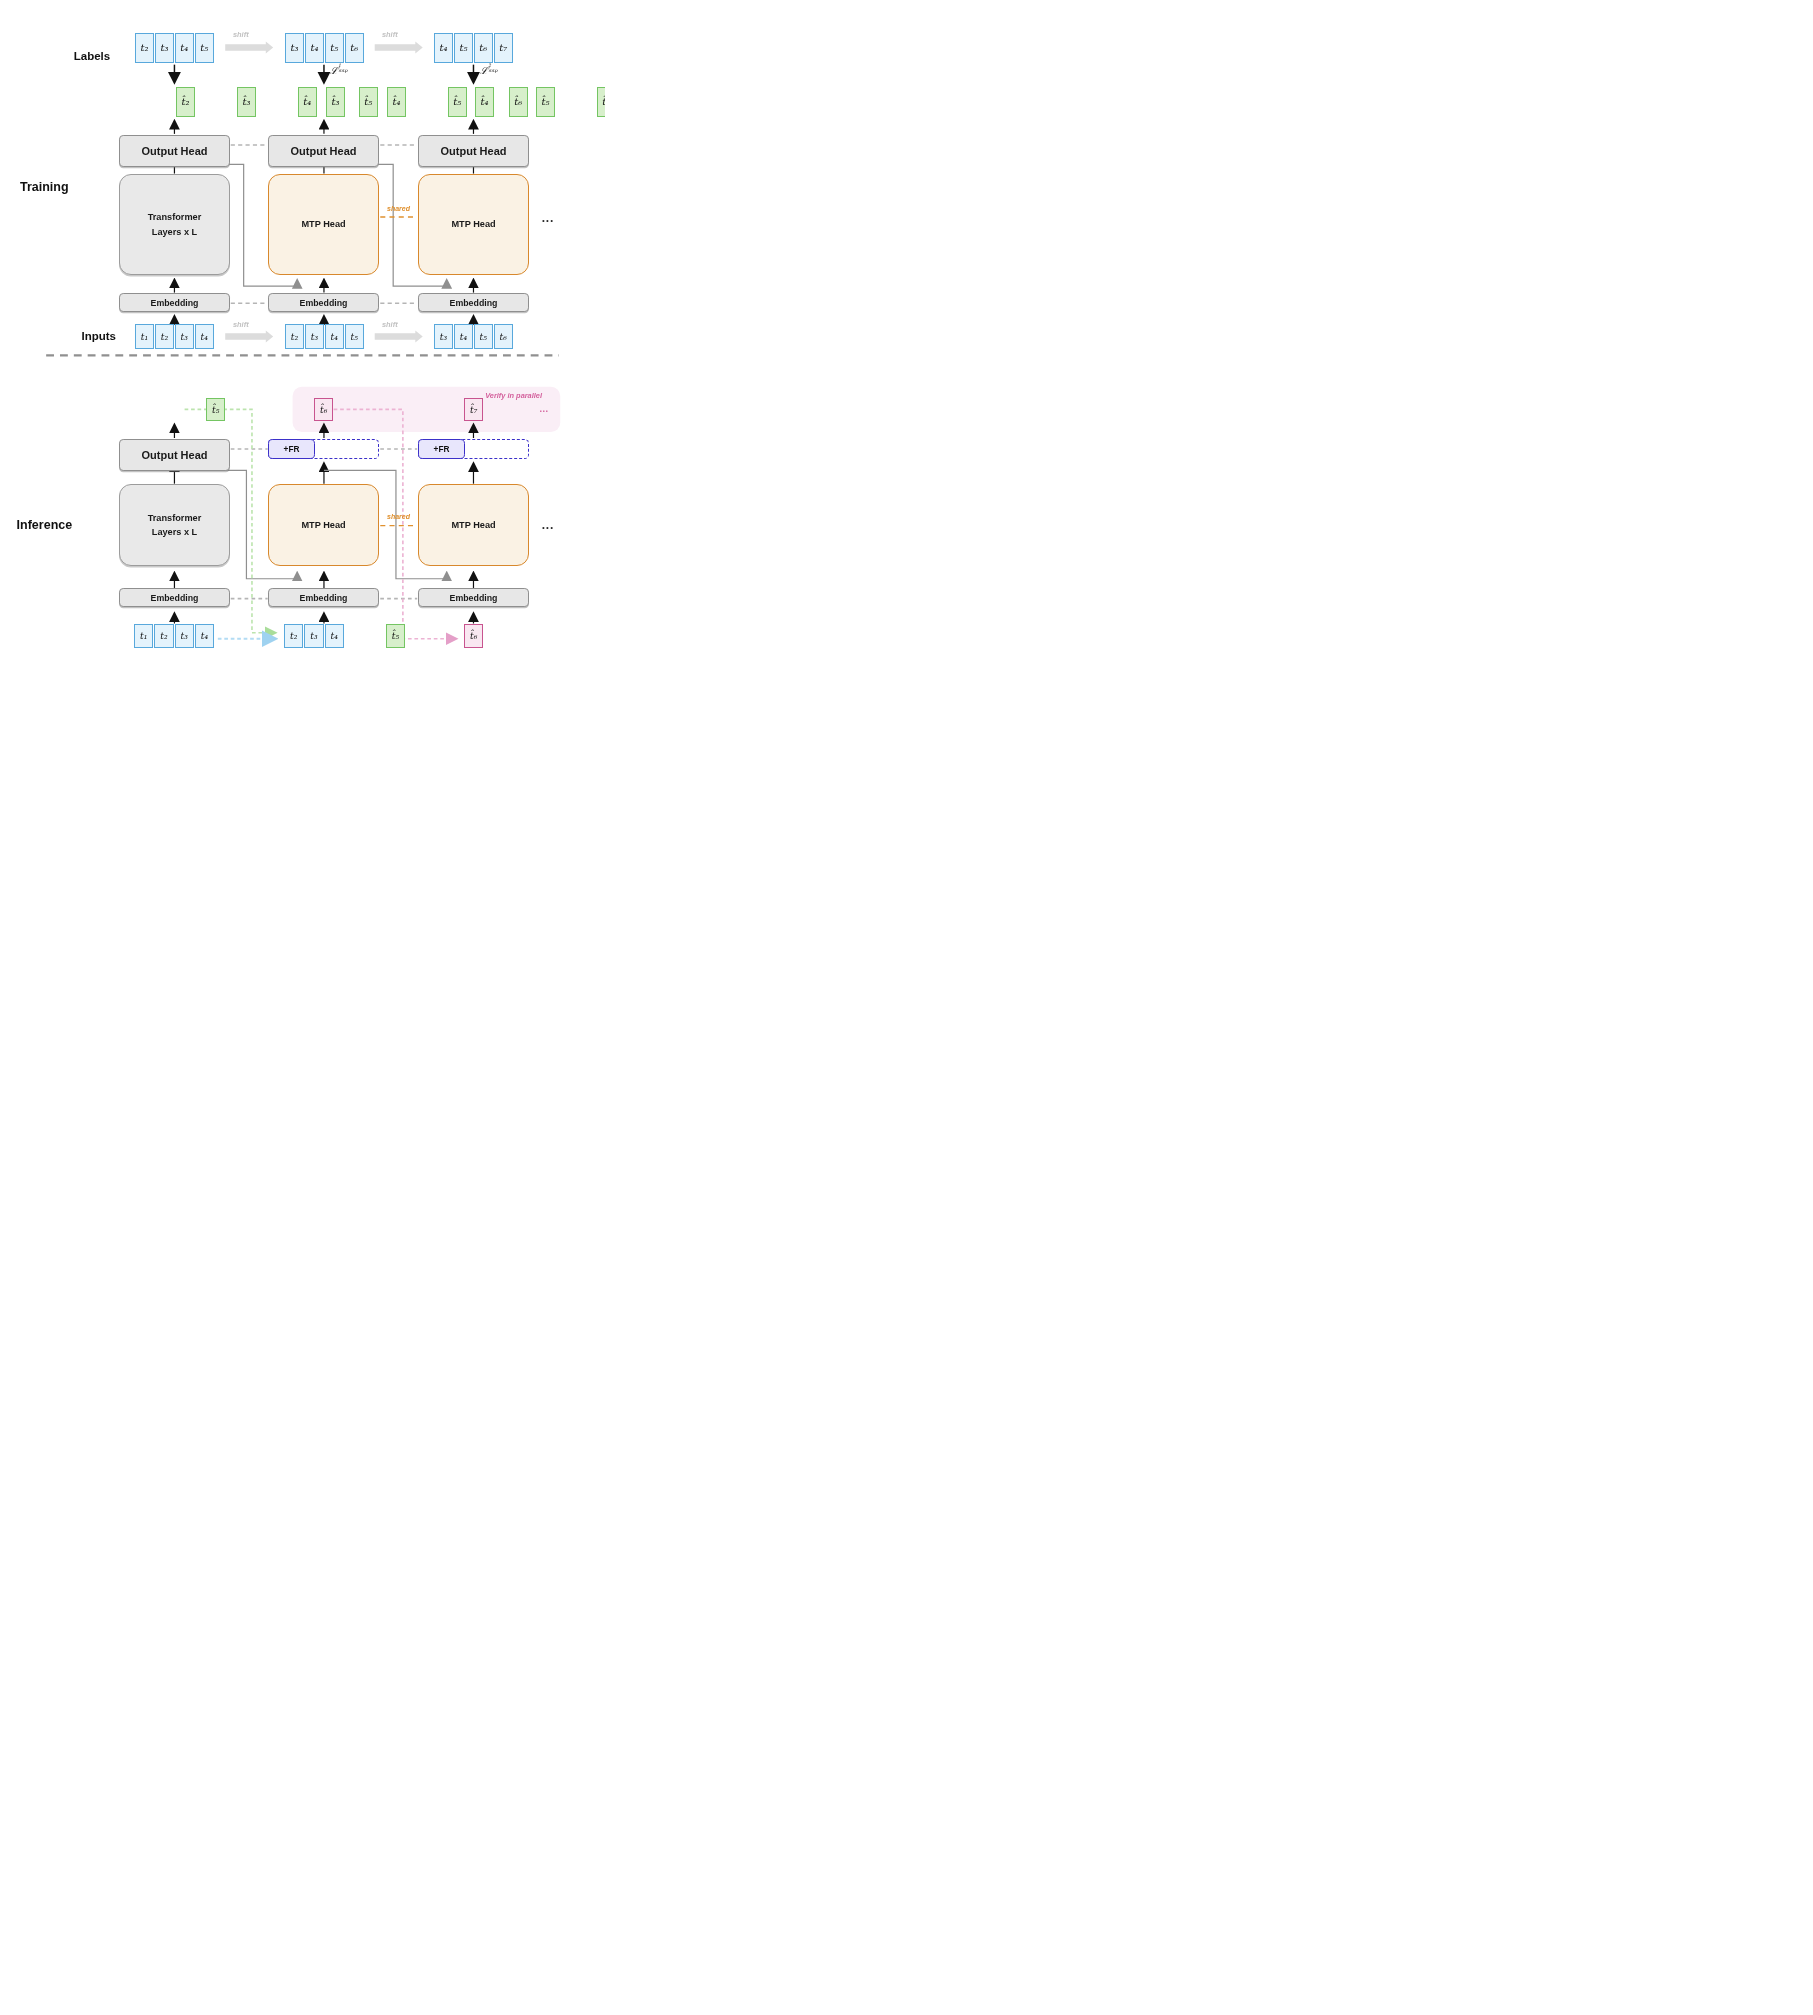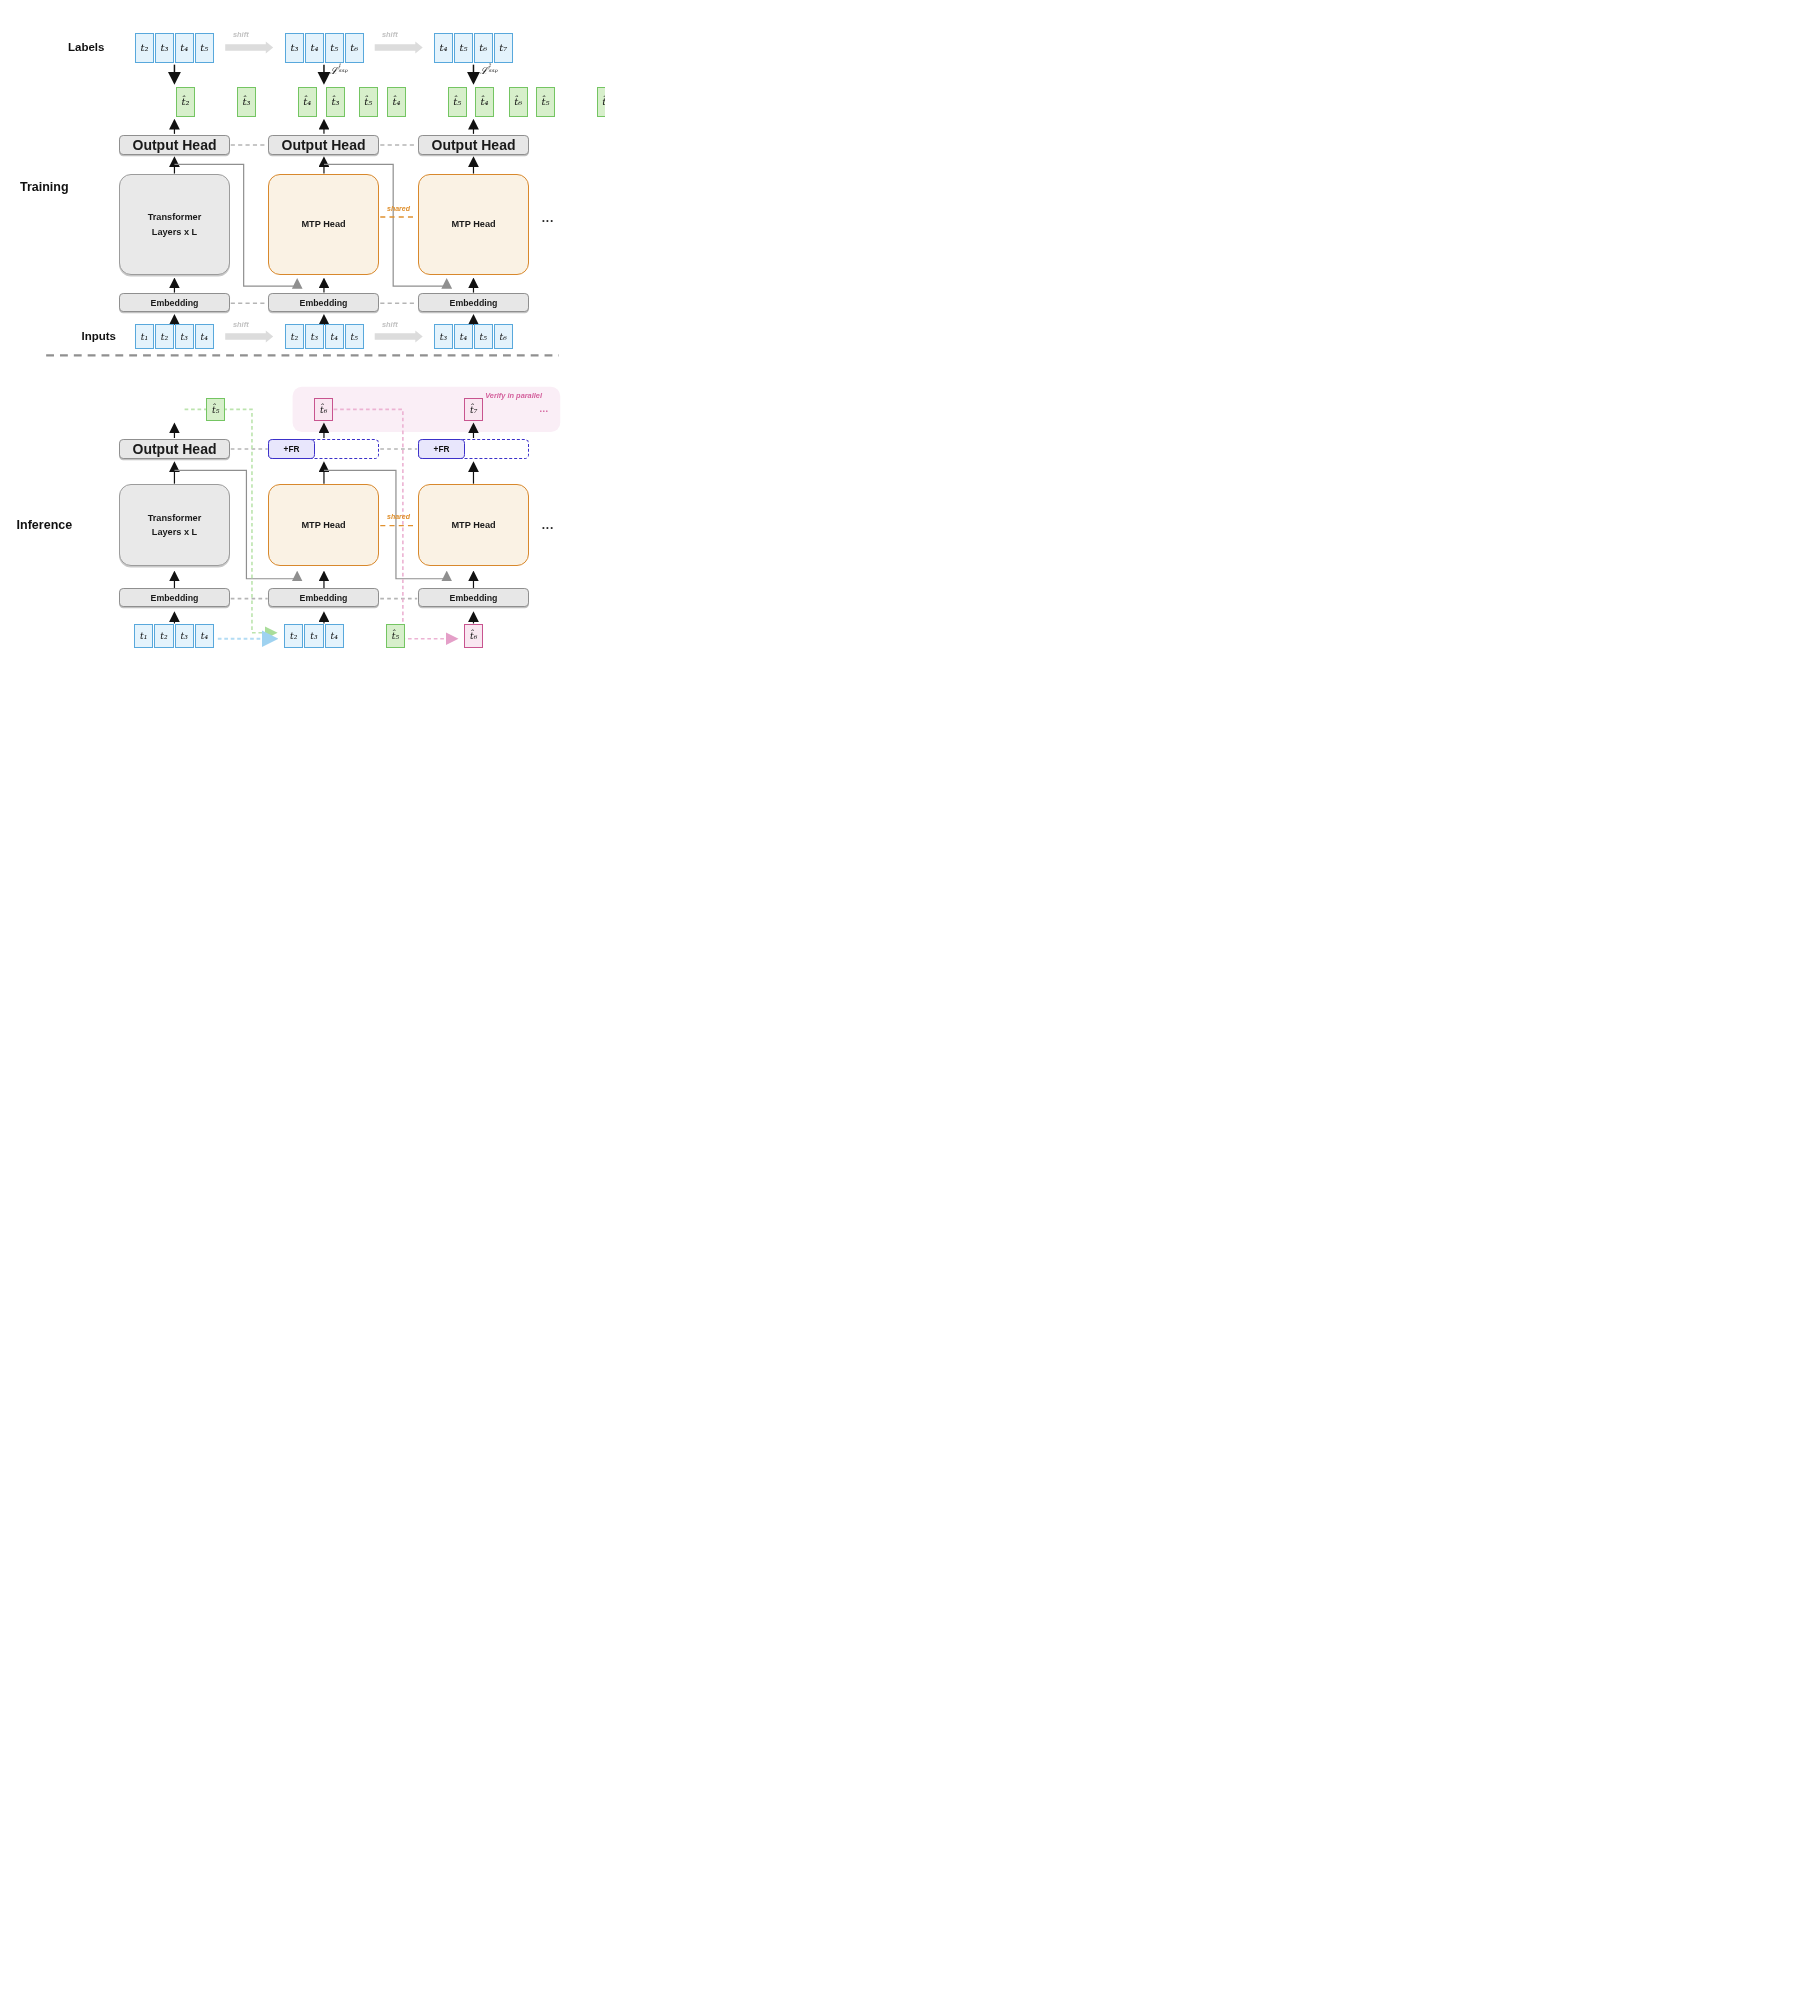--- a/index.html
+++ b/index.html
@@ -11,23 +11,23 @@
   .seclab{font-size:12.5px;font-weight:700;color:#111;}
   .tokgroup{position:absolute;display:flex;gap:0.9px;}
   .tok{box-sizing:border-box;display:flex;align-items:center;justify-content:center;
        font-family:"DejaVu Serif",serif;font-style:italic;font-weight:500;color:#111;}
   .tok.tall{width:19px;height:29.5px;font-size:10px;}
   .tok.sm{width:19.4px;height:23.5px;font-size:9.2px;}
   .tok.one{position:absolute;width:19.4px;height:23px;font-size:9.2px;}
   .blue{background:#e4f3fc;border:1.4px solid #58a8dc;}
   .green{background:#d7efcb;border:1.4px solid #74c562;margin-left:41px;}
   .pink{background:#f9e7f1;border:1.4px solid #c8548f;}
-  .pill{position:absolute;width:111px;height:20px;box-sizing:border-box;border-radius:4.2px;
+  .pill{position:absolute;width:111px;height:32px;box-sizing:border-box;border-radius:4.2px;
         background:#e7e7e7;border:0.9px solid #8f8f8f;box-shadow:0 1.2px 0 rgba(120,120,120,.45);
-        display:flex;align-items:center;justify-content:center;font-size:14px;font-weight:600;}
+        display:flex;align-items:center;justify-content:center;font-size:11px;font-weight:600;}
   .pill.emb{height:19.4px;font-size:8.8px;}
   .bigbox{position:absolute;width:111px;box-sizing:border-box;border-radius:12px;
           display:flex;flex-direction:column;align-items:center;justify-content:center;
           font-size:9.2px;font-weight:600;line-height:1.55;text-align:center;}
   .graybox{background:#e9e9e9;border:1.2px solid #9c9c9c;box-shadow:0 1.4px 0 rgba(120,120,120,.4);}
   .mtpbox{background:#faf2e4;border:1.2px solid #d8882c;}
   .shiftlab{font-size:7.4px;font-weight:600;font-style:italic;color:#c2c2c2;width:32px;}
   .sharedlab{font-size:7px;font-weight:700;font-style:italic;color:#e0912f;text-align:center;width:39px;}
   .ellip{font-size:12px;font-weight:700;color:#2b2b2b;letter-spacing:0.9px;width:28px;text-align:center;}
   .loss{display:flex;align-items:flex-start;font-family:"DejaVu Serif",serif;font-style:italic;font-size:9.7px;color:#111;}
@@ -140,21 +140,21 @@
     <path d="M824 1139 L904 1139" stroke="#e0912f" stroke-width="3" stroke-dasharray="11 9" fill="none"></path>
 
     <g fill="none">
       <path d="M400 887 L546 887 L546 1371 L596 1371" stroke="#bce4ae" stroke-width="3.5" stroke-dasharray="8 6" marker-end="url(#mgr)"></path>
       <path d="M472 1384 L596 1384" stroke="#b3dcf4" stroke-width="4.5" stroke-dasharray="8 6" marker-end="url(#mbl)"></path>
       <path d="M723 887 L873 887 L873 1384 L988 1384" stroke="#ecb3d3" stroke-width="3.5" stroke-dasharray="8 6" marker-end="url(#mp)"></path>
     </g>
   </svg>
 
   <div class="abs seclab" style="left:20px;top:166px;margin-top:14px;">Training</div>
-  <div class="abs cap" style="left:68px;top:41px;width:48px;text-align:left;">Labels</div>
+  <div class="abs cap" style="left:68px;top:50px;width:48px;text-align:center;">Labels</div>
   <div class="abs cap" style="left:68px;top:330px;width:48px;text-align:right;">Inputs</div>
 
   <div class="abs shiftlab" style="left:233px;top:29.5px;">shift</div>
   <div class="abs shiftlab" style="left:382px;top:29.5px;">shift</div>
   <div class="abs shiftlab" style="left:233px;top:320px;">shift</div>
   <div class="abs shiftlab" style="left:382px;top:320px;">shift</div>
 
   <div class="tokgroup" style="left:135px;top:33px;">
     <div class="tok tall blue">t₂</div>
     <div class="tok tall blue">t₃</div>

